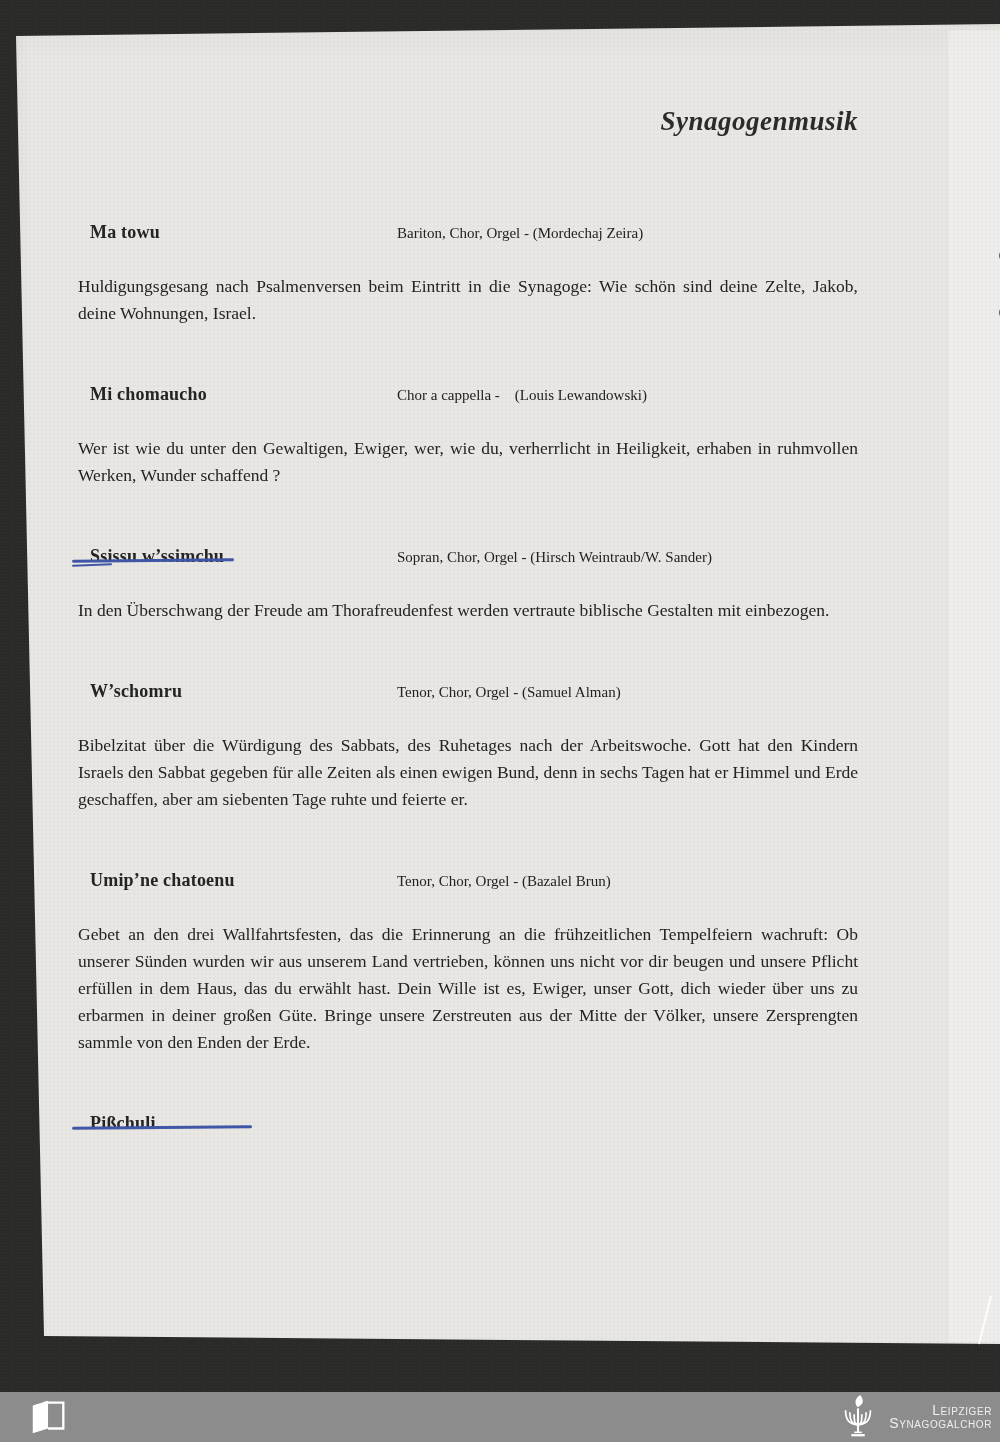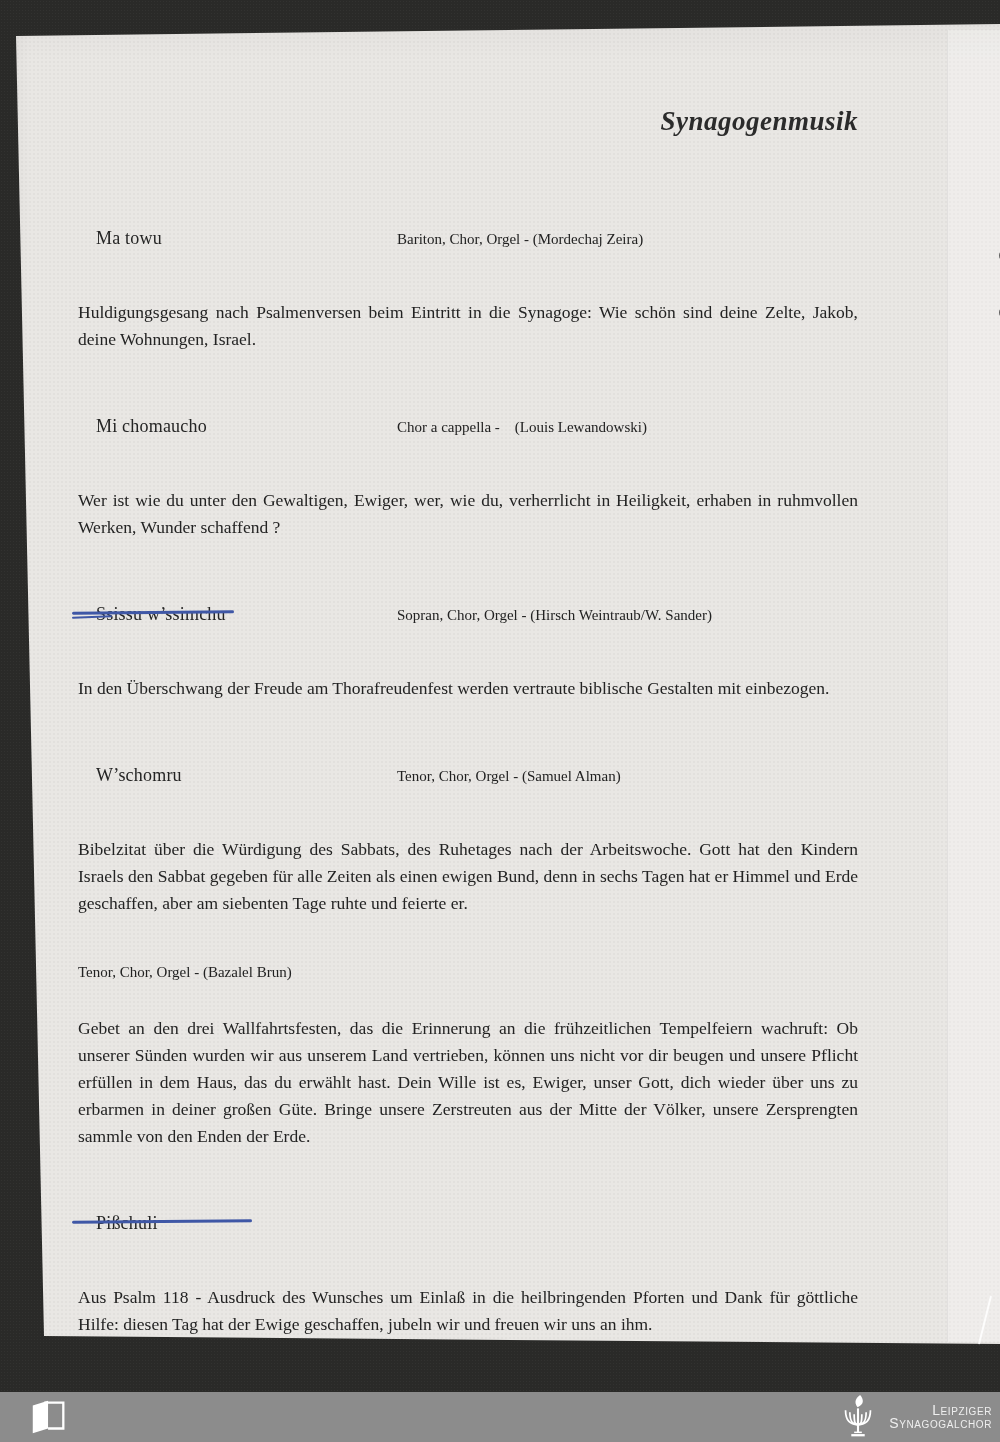--- a/index.html
+++ b/index.html
@@ -40,37 +40,37 @@
     font-size:27px; font-weight:bold; font-style:italic;
     letter-spacing:0.5px;
     color:#2b2b2b;
   }
   .piece { margin-bottom:44px; }
   .piece-head {
     display:grid; grid-template-columns:319px 1fr; align-items:baseline;
   }
   .piece-title-wrap { position:relative; display:inline-block; }
   .piece-title {
-    margin:18px; display:inline-block;
-    font-size:18px; font-weight:normal; line-height:22px;
+    margin:12px; display:inline-block;
+    font-size:18px; font-weight:bold; line-height:22px;
     letter-spacing:0.2px;
   }
   .pen-underline {
     display:none; position:absolute; left:-6px; top:26px; height:3px;
     border-radius:3px; transform:rotate(-0.5deg);
   }
   .pen-underline-2 {
     display:none; position:absolute; left:-6px; top:31px; width:40px; height:2px;
     border-radius:2px; transform:rotate(-2deg);
   }
   .piece-performers {
     font-size:15px; line-height:22px; white-space:pre-wrap; color:#222;
   }
   .piece-desc {
-    margin:32px 0 0 0;
+    margin:18px 0 0 0;
     font-size:17.5px; line-height:27px;
     text-align:justify; color:#232323;
   }
   
   .edge-fragments { position:absolute; right:0; top:0; width:14px; }
   .edge-glyph {
     position:absolute; right:-7px;
     font-size:19px; color:#2e2e2e; font-family:"Liberation Serif", serif;
   }
   .scratch {
@@ -154,34 +154,38 @@
         
         
       </span>
       <div class="piece-performers">Tenor, Chor, Orgel - (Samuel Alman)</div>
     </div>
     <p class="piece-desc">Bibelzitat über die Würdigung des Sabbats, des Ruhetages nach der Arbeitswoche. Gott hat den Kindern Israels den Sabbat gegeben für alle Zeiten als einen ewigen Bund, denn in sechs Tagen hat er Himmel und Erde geschaffen, aber am siebenten Tage ruhte und feierte er.</p>
   </section>
 
   <section class="piece">
     <div class="piece-head">
+      <span class="piece-title-wrap">
+        <h2 class="piece-title">Umip’ne chatoenu</h2>
+        
+        
+      </span>
       <div class="piece-performers">Tenor, Chor, Orgel - (Bazalel Brun)</div>
     </div>
     <p class="piece-desc">Gebet an den drei Wallfahrtsfesten, das die Erinnerung an die frühzeitlichen Tempelfeiern wachruft: Ob unserer Sünden wurden wir aus unserem Land vertrieben, können uns nicht vor dir beugen und unsere Pflicht erfüllen in dem Haus, das du erwählt hast. Dein Wille ist es, Ewiger, unser Gott, dich wieder über uns zu erbarmen in deiner großen Güte. Bringe unsere Zerstreuten aus der Mitte der Völker, unsere Zersprengten sammle von den Enden der Erde.</p>
   </section>
 
   <section class="piece">
     <div class="piece-head">
       <span class="piece-title-wrap">
         <h2 class="piece-title">Pißchuli</h2>
         <span class="pen-underline" style="display: block; width: 180px; background: rgb(63, 87, 166);"></span>
         
       </span>
     </div>
-    <p class="piece-desc">Aus Psalm 118 - Ausdruck des Wunsches um Einlaß in die heilbringenden Pforten und Dank für göttliche Hilfe: diesen Tag hat der Ewige geschaffen, jubeln wir und freuen wir uns an ihm.</p>
   </section>
 </div>
   </div>
 
   <div class="edge-fragments">
       <span class="edge-glyph" style="top: 243px;">e</span>
       <span class="edge-glyph" style="top: 300px;">e</span>
     </div>
 </div>
 

